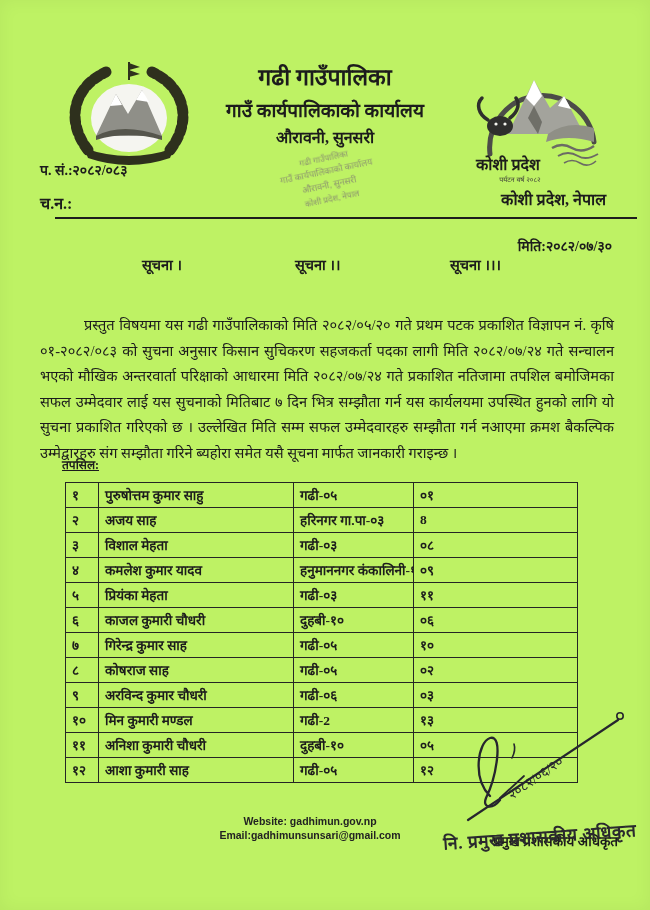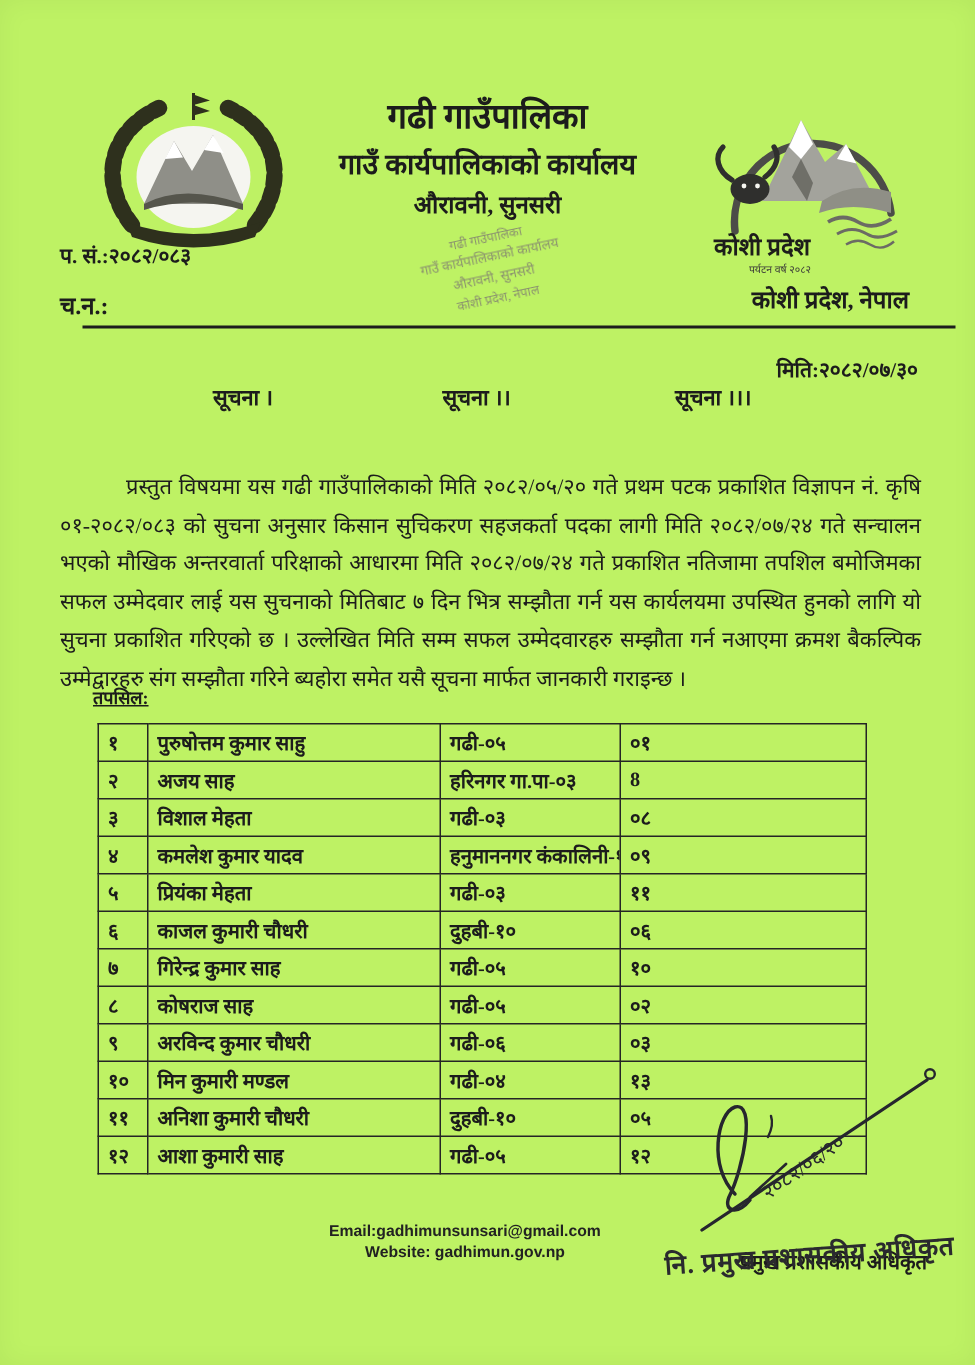--- a/index.html
+++ b/index.html
@@ -210,21 +210,21 @@
         </tr>
         <tr>
           <td>९</td>
           <td>अरविन्द कुमार चौधरी</td>
           <td>गढी-०६</td>
           <td>०३</td>
         </tr>
         <tr>
           <td>१०</td>
           <td>मिन कुमारी मण्डल</td>
-          <td>गढी-०४</td>
+          <td>गढी-2</td>
           <td>१३</td>
         </tr>
         <tr>
           <td>११</td>
           <td>अनिशा कुमारी चौधरी</td>
           <td>दुहबी-१०</td>
           <td>०५</td>
         </tr>
         <tr>
           <td>१२</td>
@@ -240,19 +240,19 @@
     <path d="M8,122 L158,22" fill="none" stroke="#26262e" stroke-width="2.2" stroke-linecap="round"></path>
     <path d="M40,100 L64,78" fill="none" stroke="#26262e" stroke-width="1.8" stroke-linecap="round"></path>
     <path d="M52,60 q4,-8 2,-14" fill="none" stroke="#26262e" stroke-width="1.6" stroke-linecap="round"></path>
     <circle cx="160" cy="18" r="3.2" fill="none" stroke="#26262e" stroke-width="1.6"></circle>
     <text transform="translate(52,102) rotate(-35)" font-size="13.5" fill="#26262e" font-family="'Liberation Serif',serif">२०८२/०६/२०</text>
   </svg>
 
   <div class="abs officer-printed">प्रमुख प्रशासकीय अधिकृत</div>
 
   <div class="abs weblines">
+    <div>Website: gadhimun.gov.np</div>
     <div>Email:gadhimunsunsari@gmail.com</div>
-    <div>Website: gadhimun.gov.np</div>
   </div>
 
   <div class="abs officer-hand">नि. प्रमुख प्रशासकीय अधिकृत</div>
 
 </div>
 
 </body></html>

